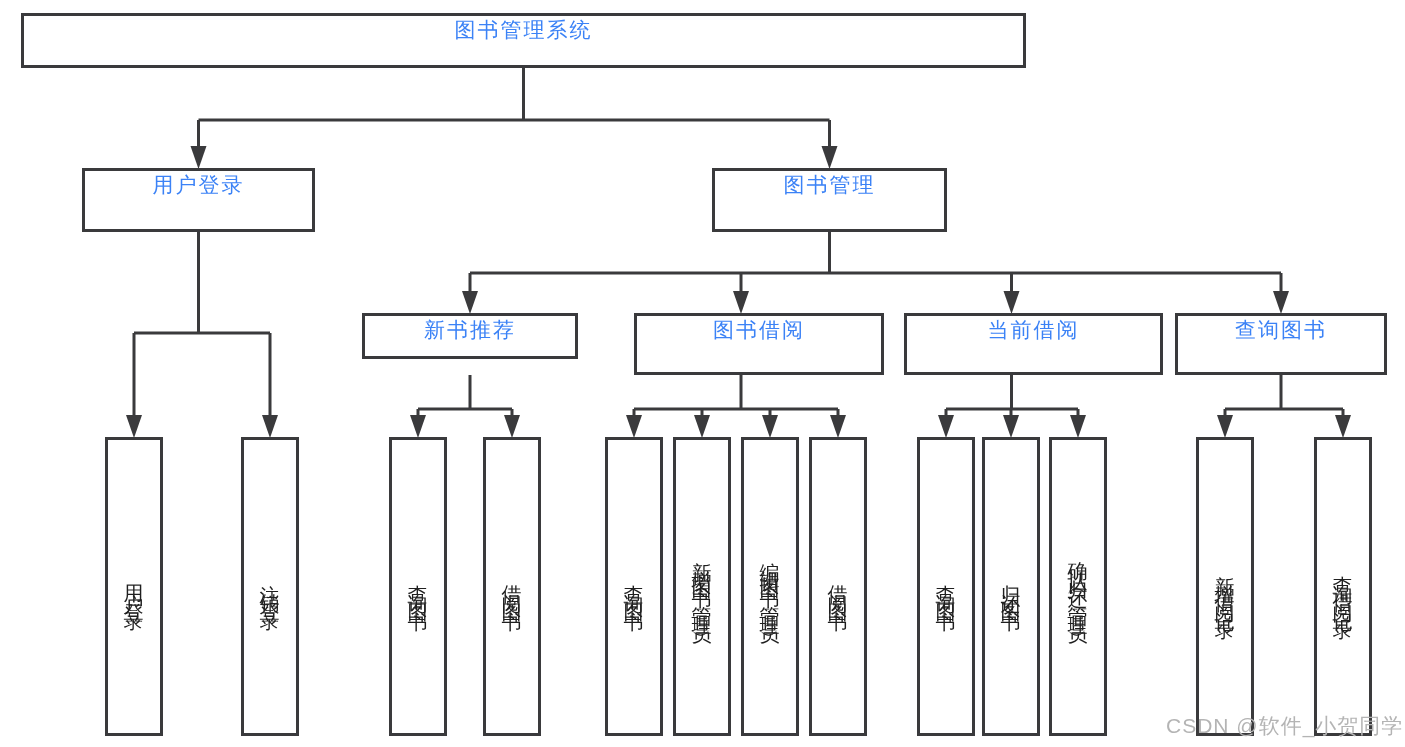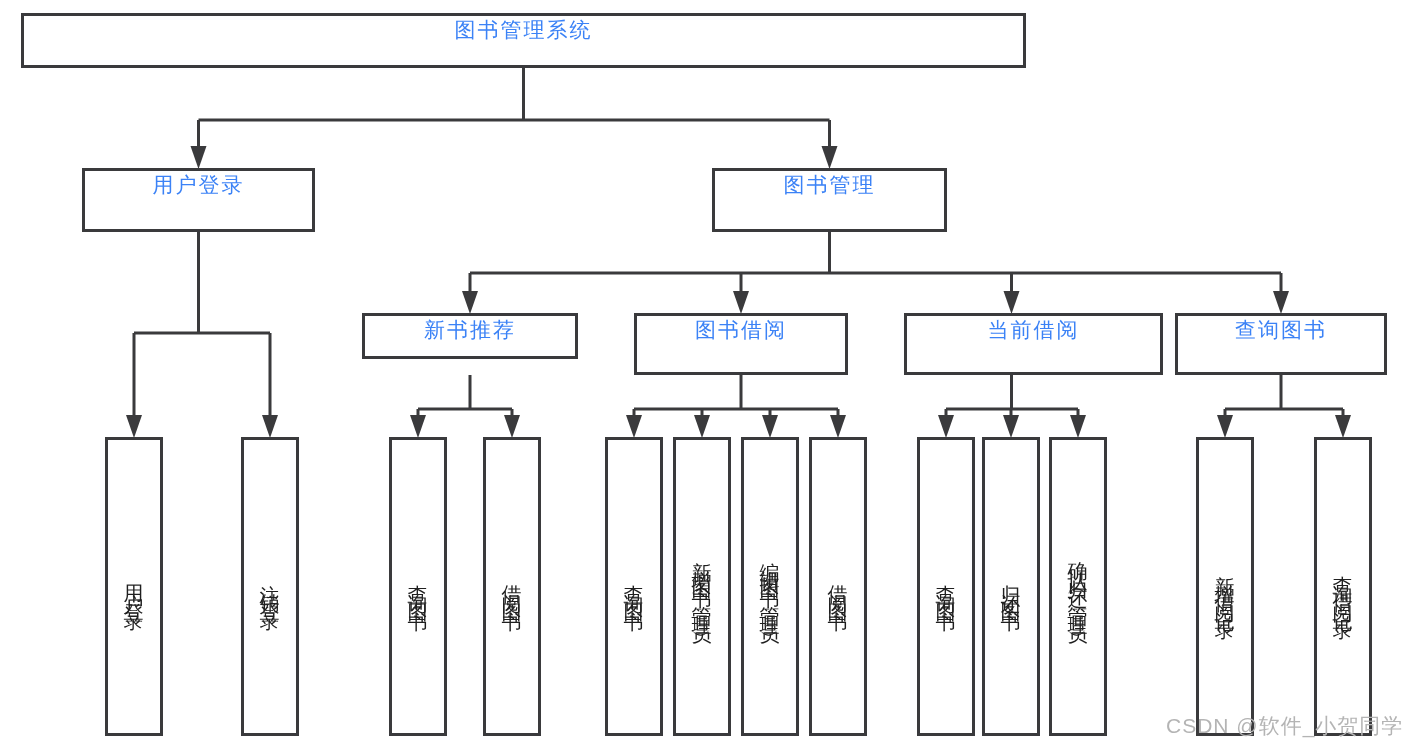--- a/index.html
+++ b/index.html
@@ -94,21 +94,21 @@
   <div class="hbox" style="left:82px;top:168px;width:233px;height:64px">
     <span>用户登录</span>
   </div>
   <div class="hbox" style="left:712px;top:168px;width:235px;height:64px">
     <span>图书管理</span>
   </div>
 
   <div class="hbox" style="left:362px;top:313px;width:216px;height:46px">
     <span>新书推荐</span>
   </div>
-  <div class="hbox" style="left:634px;top:313px;width:214px;height:62px">
+  <div class="hbox" style="left:634px;top:313px;width:250px;height:62px">
     <span>图书借阅</span>
   </div>
   <div class="hbox" style="left:904px;top:313px;width:259px;height:62px">
     <span>当前借阅</span>
   </div>
   <div class="hbox" style="left:1175px;top:313px;width:212px;height:62px">
     <span>查询图书</span>
   </div>
 
   <div class="vbox" style="left:105px">

